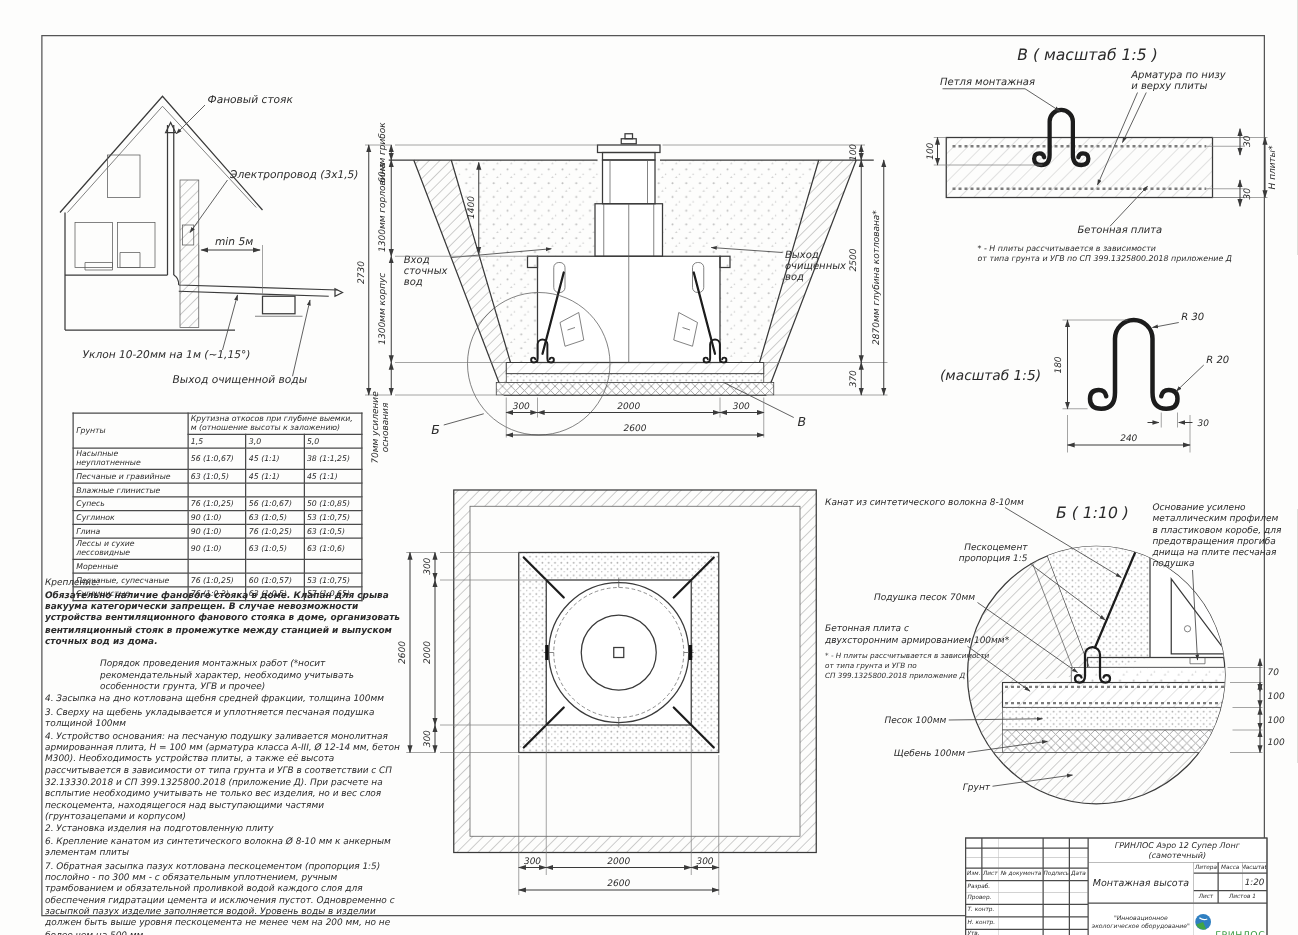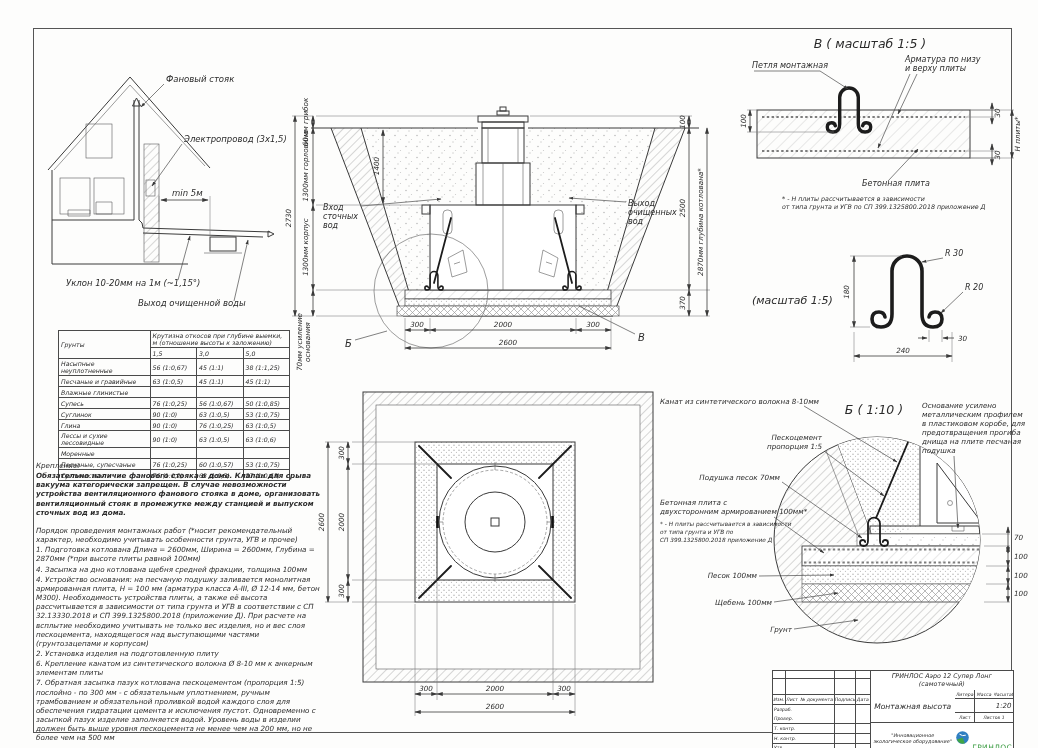--- a/index.html
+++ b/index.html
@@ -17,21 +17,21 @@
   .rope{stroke:#1c1c1c;stroke-width:1.8;fill:none;stroke-linecap:round}
   .hk{stroke:#1c1c1c;fill:none;stroke-linecap:round}
   .reb{stroke:#7d7d7d;stroke-width:1.9;stroke-dasharray:2.4,2.4;fill:none}
   #soil-table{position:absolute;left:58px;top:330px;width:232px;border-collapse:collapse;
       font-style:italic;font-size:6.2px;color:#2b2b2b;}
   #soil-table td{border:.7px solid #4a4a4a;padding:1px 2px;height:8px;}
   #notes{position:absolute;left:36px;top:461px;width:288px;font-style:italic;font-size:7.15px;
       line-height:1.28;color:#2b2b2b;}
   #notes p{margin:0 0 1px 0;}
   #notes .gap{margin-bottom:9px;font-weight:bold;}
-  #notes .gap2{margin-bottom:1px;}
+  #notes .gap2{margin-bottom:1px;margin-left:44px;}
   .tb{position:absolute;left:772px;top:670px;width:240px;height:81px;display:flex;
       background:#4a4a4a;border:1px solid #4a4a4a;font-style:italic;color:#2b2b2b;}
   .tb *{box-sizing:border-box;}
   .tbl{display:grid;width:97px;grid-template-columns:12px 13px 35px 20px 14px;
        grid-template-rows:7px 7px 8px 9px 9px 9px 9px 9px 1fr;gap:.7px;background:#4a4a4a;}
   .tbr{display:flex;flex-direction:column;flex:1;gap:.7px;background:#4a4a4a;margin-left:.7px;}
   .c{background:#fff;font-size:4.6px;display:flex;align-items:center;justify-content:center;
      text-align:center;overflow:hidden;}
   .cl{justify-content:flex-start;padding-left:1px;}
   .prod{height:21px;font-size:6.4px;}
@@ -335,22 +335,22 @@
           <td>63 (1:0,5)</td>
           <td>57 (1:0,65)</td>
         </tr>
   </tbody>
     </table>
 
   <div id="notes">
     <p>Крепление:</p>
     <p class="gap">Обязательно наличие фанового стояка в доме. Клапан для срыва вакуума категорически запрещен. В случае невозможности устройства вентиляционного фанового стояка в доме, организовать вентиляционный стояк в промежутке между станцией и выпуском сточных вод из дома.</p>
     <p class="gap2">Порядок проведения монтажных работ (*носит рекомендательный характер, необходимо учитывать особенности грунта, УГВ и прочее)</p>
-    <p>1. Подготовка котлована Длина = 2600мм,  Ширина = 2600мм, Глубина = 2870мм (*при высоте плиты равной 100мм)</p>
     <p>4. Засыпка на дно котлована щебня средней фракции, толщина 100мм</p>
+    <p>3. Сверху на щебень укладывается и уплотняется песчаная подушка толщиной 100мм</p>
     <p>4. Устройство основания: на песчаную подушку заливается монолитная армированная плита, Н = 100 мм (арматура класса А-III, Ø 12-14 мм, бетон М300). Необходимость устройства плиты, а также её высота рассчитывается в зависимости от типа грунта и УГВ в соответствии с СП 32.13330.2018 и СП 399.1325800.2018 (приложение Д). При расчете на всплытие необходимо учитывать не только вес изделия, но и вес слоя пескоцемента, находящегося над выступающими частями (грунтозацепами и корпусом)</p>
     <p>2. Установка изделия на подготовленную плиту</p>
     <p>6. Крепление канатом из синтетического волокна Ø 8-10 мм к анкерным элементам плиты</p>
     <p>7. Обратная засыпка пазух котлована пескоцементом (пропорция 1:5) послойно - по 300 мм - с обязательным уплотнением, ручным трамбованием и обязательной проливкой водой каждого слоя для обеспечения гидратации цемента и исключения пустот. Одновременно с засыпкой пазух изделие заполняется водой. Уровень воды в изделии должен быть выше уровня пескоцемента не менее чем на 200 мм, но не более чем на 500 мм</p>
   </div>
 
   <svg style="position:absolute;left:308px;top:374px" width="372" height="348" viewBox="0 0 372 348">
     <g>
       <path d="M55,18 H345 V308 H55 Z M68,31 H332 V295 H68 Z" fill="url(#hatch)" fill-rule="evenodd"></path>
       <rect class="geo" x="55" y="18" width="290" height="290"></rect>

